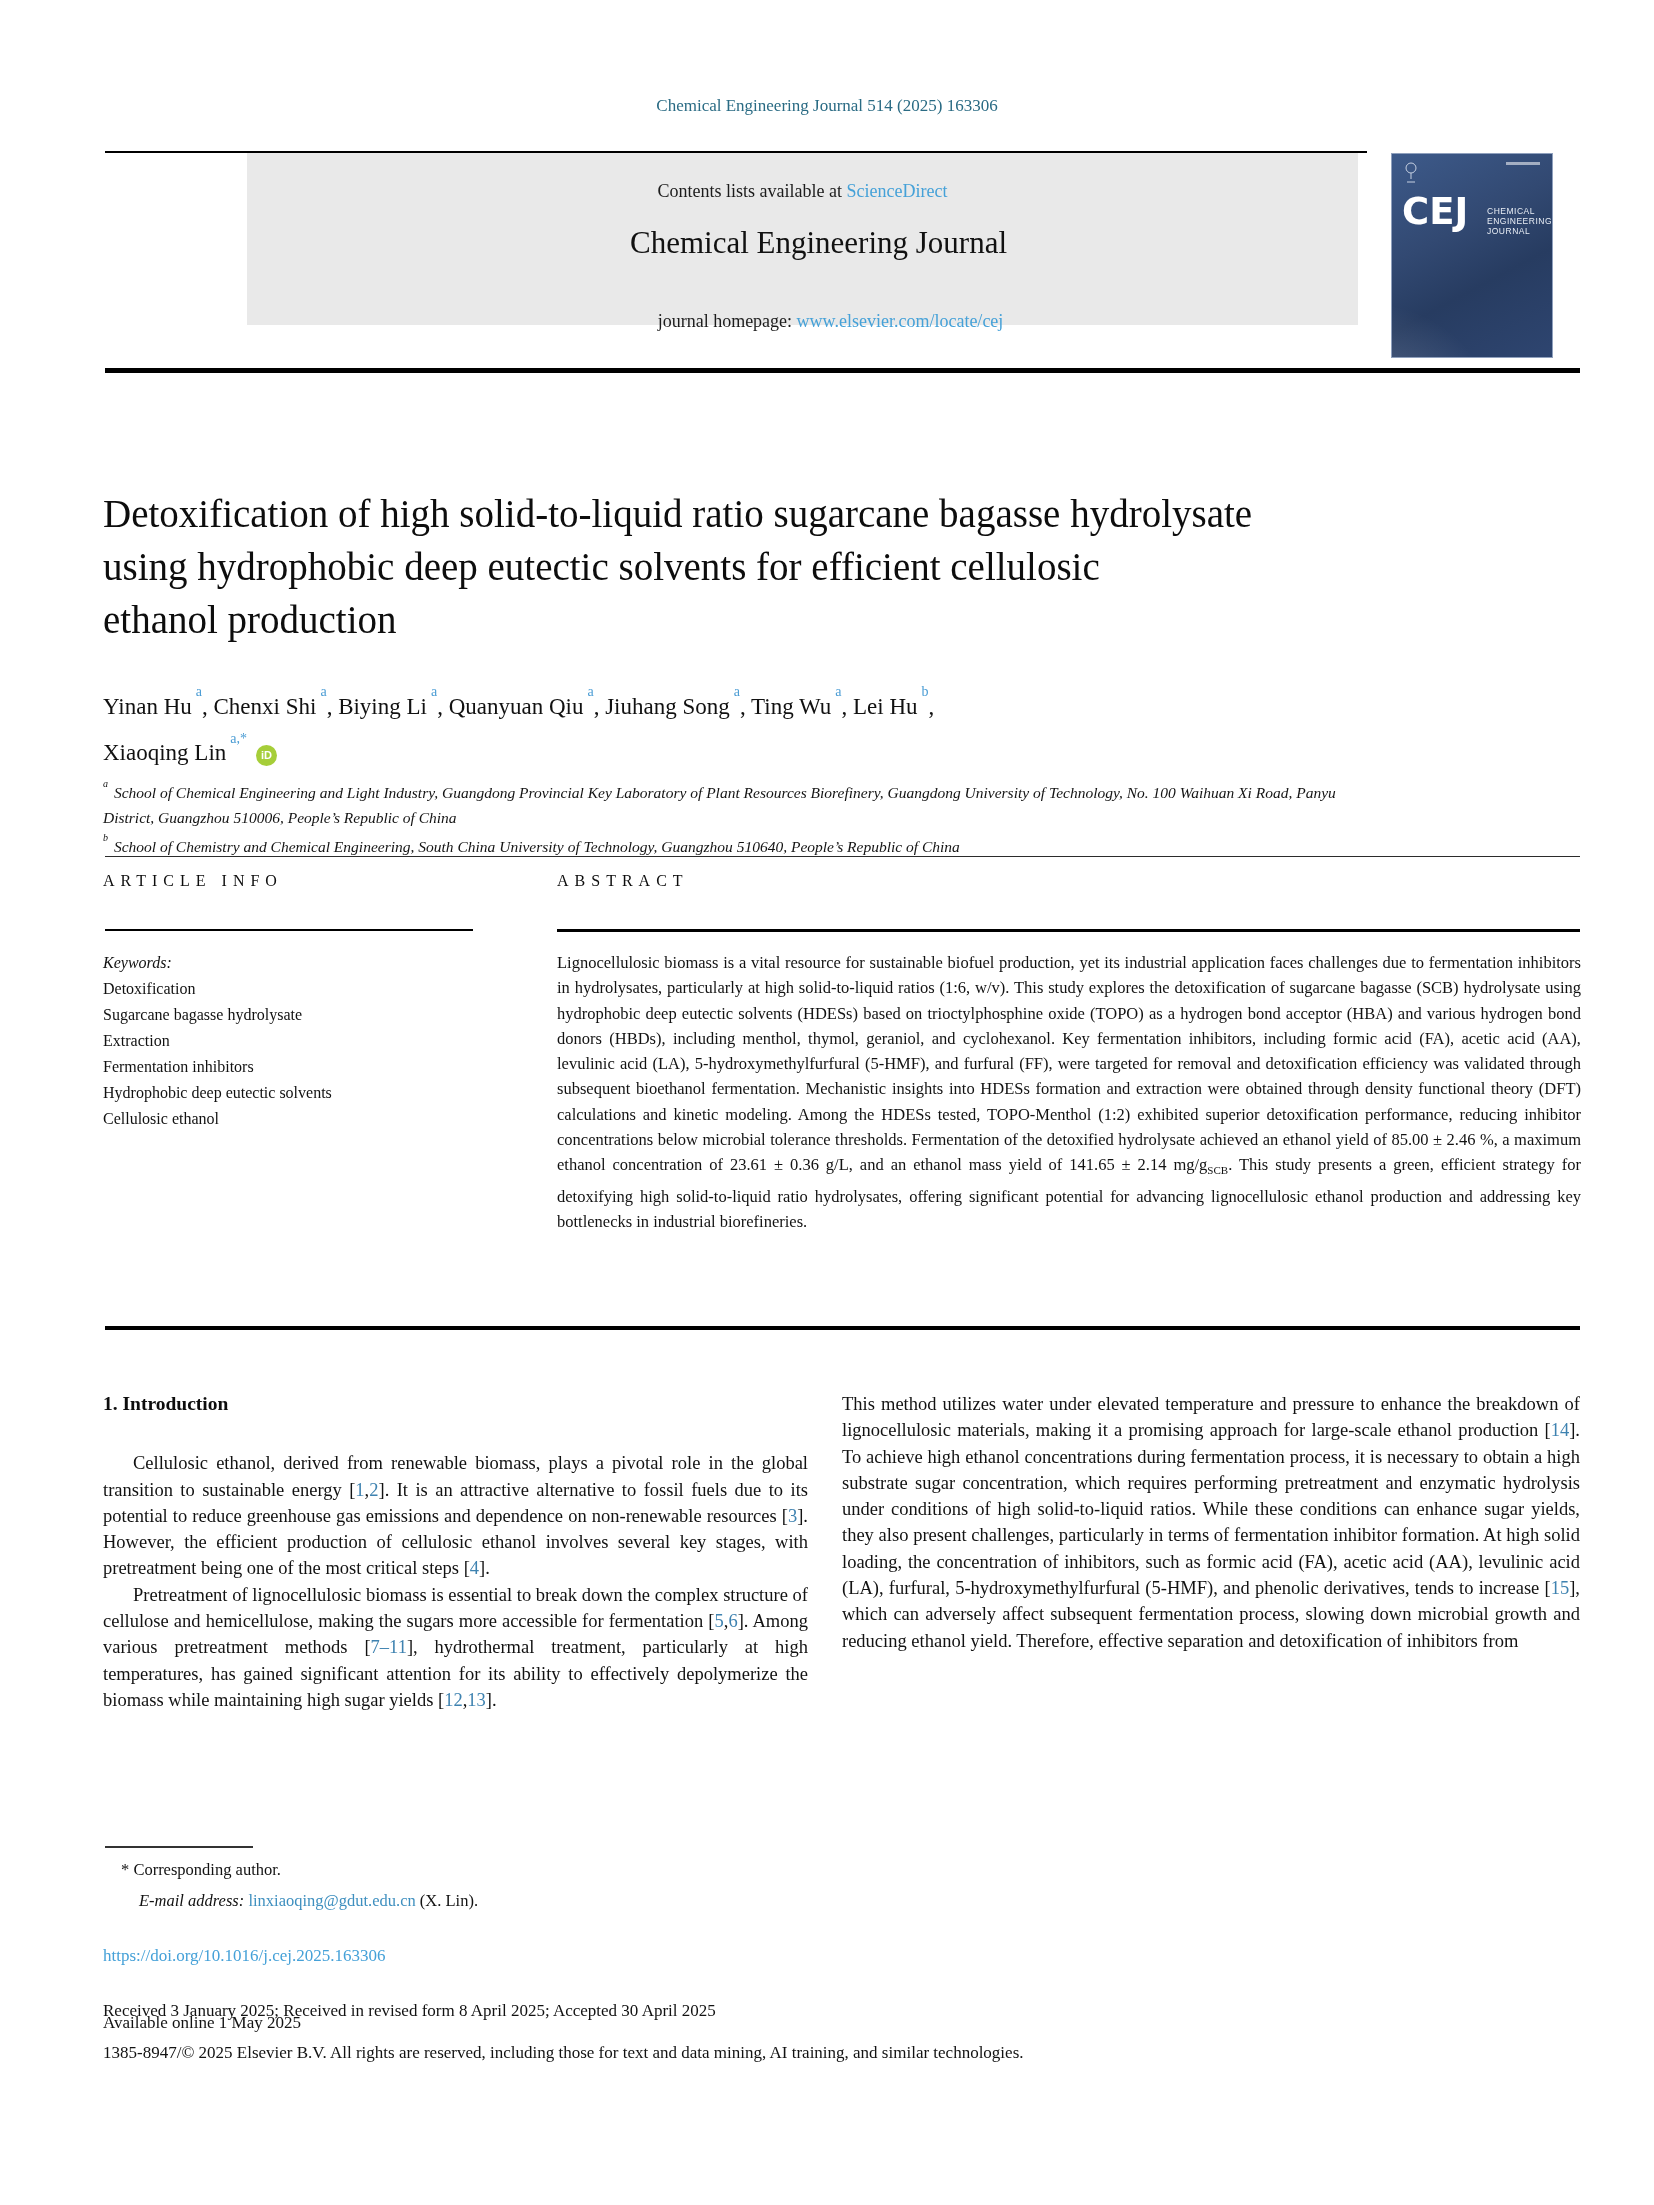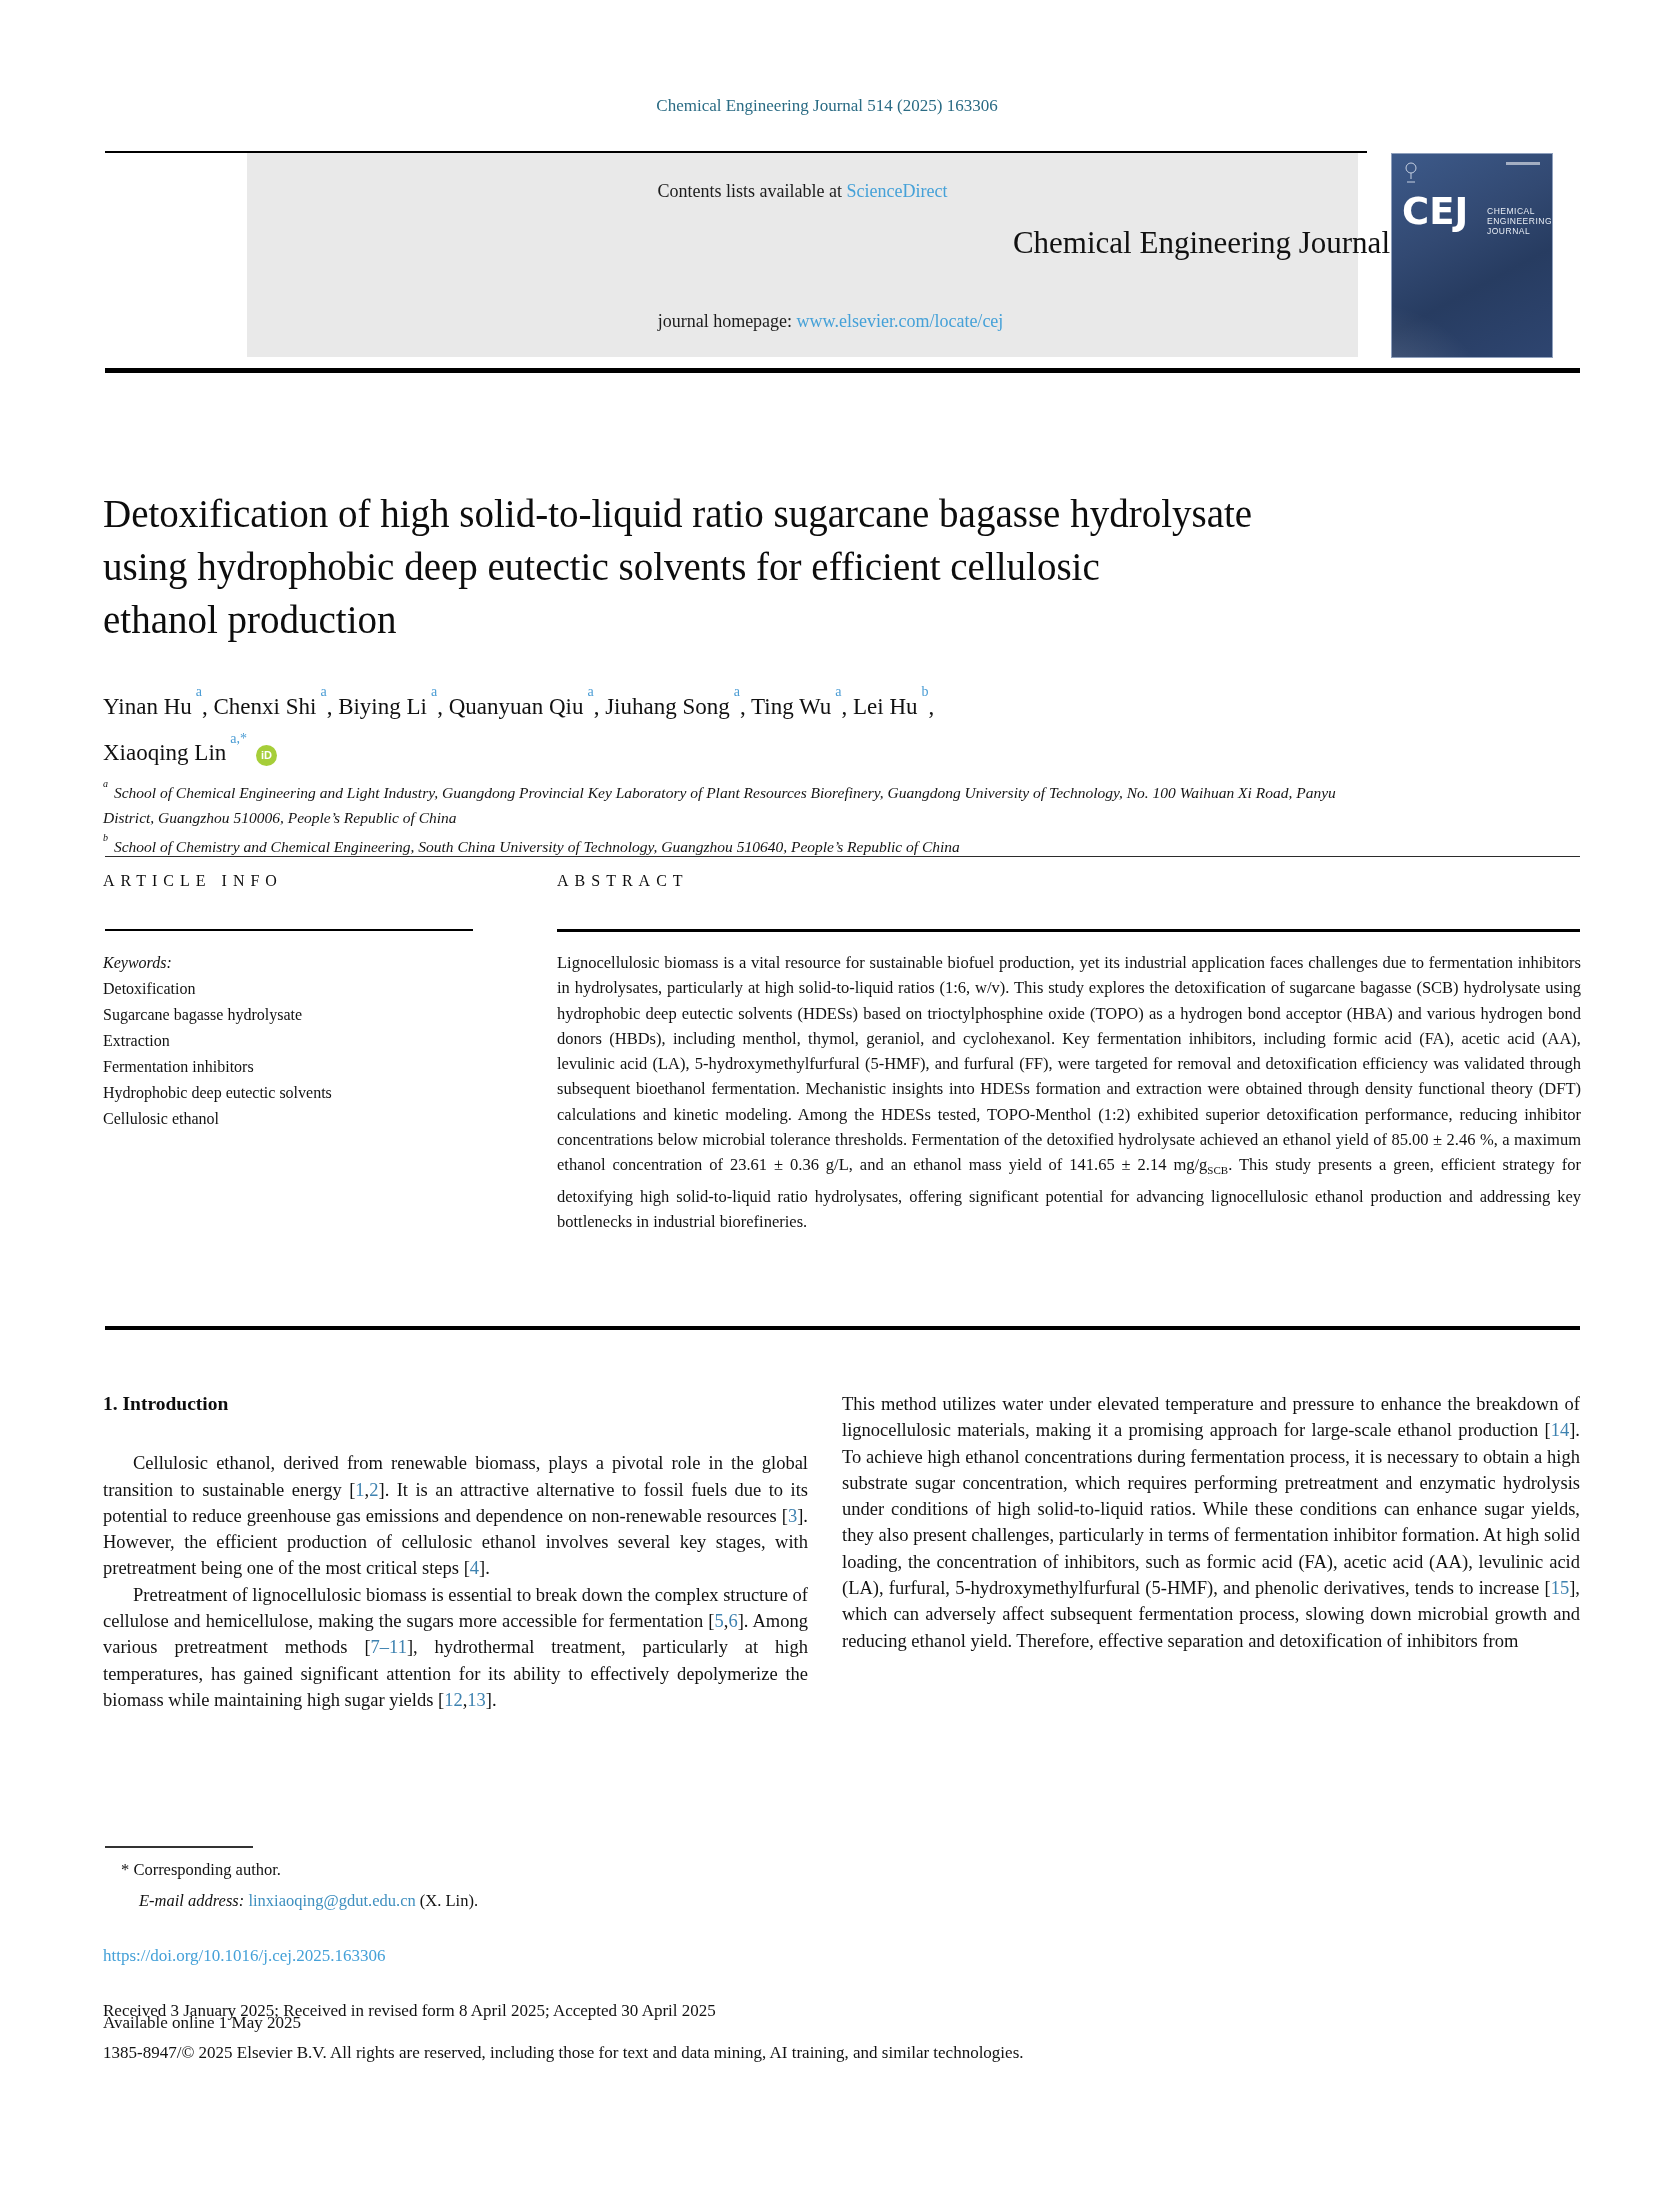--- a/index.html
+++ b/index.html
@@ -5,23 +5,23 @@
   html,body{margin:0;padding:0;background:#ffffff;}
   .page{position:relative;width:1654px;height:2205px;background:#ffffff;
         font-family:"Liberation Serif","DejaVu Serif",serif;color:#1a1a1a;overflow:hidden;}
 
   
   .head-cite{position:absolute;top:96px;left:0;width:100%;text-align:center;
              font-size:17px;color:#2a6b84;}
 
   
   .rule-thin-top{position:absolute;left:105px;top:151px;width:1262px;height:2px;background:#000;}
-  .banner-gray{position:absolute;left:247px;top:153px;width:1111px;height:204px;background:#e9e9e9;}
+  .banner-gray{position:absolute;left:247px;top:153px;width:1111px;height:172px;background:#e9e9e9;}
   .contents-line{position:absolute;top:28px;left:0;width:100%;text-align:center;font-size:18px;color:#1c1c1c;}
-  .journal-title{position:absolute;top:72px;left:16px;width:100%;text-align:right;font-size:31px;color:#111;padding-left:16px;}
+  .journal-title{position:absolute;top:72px;left:0;width:100%;text-align:center;font-size:31px;color:#111;padding-left:16px;}
   .homepage-line{position:absolute;top:158px;left:0;width:100%;text-align:center;font-size:18px;color:#1c1c1c;padding-left:28px;}
   .lnk{color:#45a1d8;text-decoration:none;cursor:pointer;}
 
   .elsevier-block{position:absolute;left:78px;top:158px;width:156px;text-align:center;}
   .elsevier-word{font-size:26px;letter-spacing:1px;color:#bd7427;margin-top:0px;}
 
   .cej-cover{position:absolute;left:1391px;top:153px;width:162px;height:205px;
              border:1px solid #8fa0bd;box-sizing:border-box;overflow:hidden;
              background:
                radial-gradient(140% 90% at -20% 125%, rgba(255,255,255,0.22), rgba(255,255,255,0.0) 58%),

